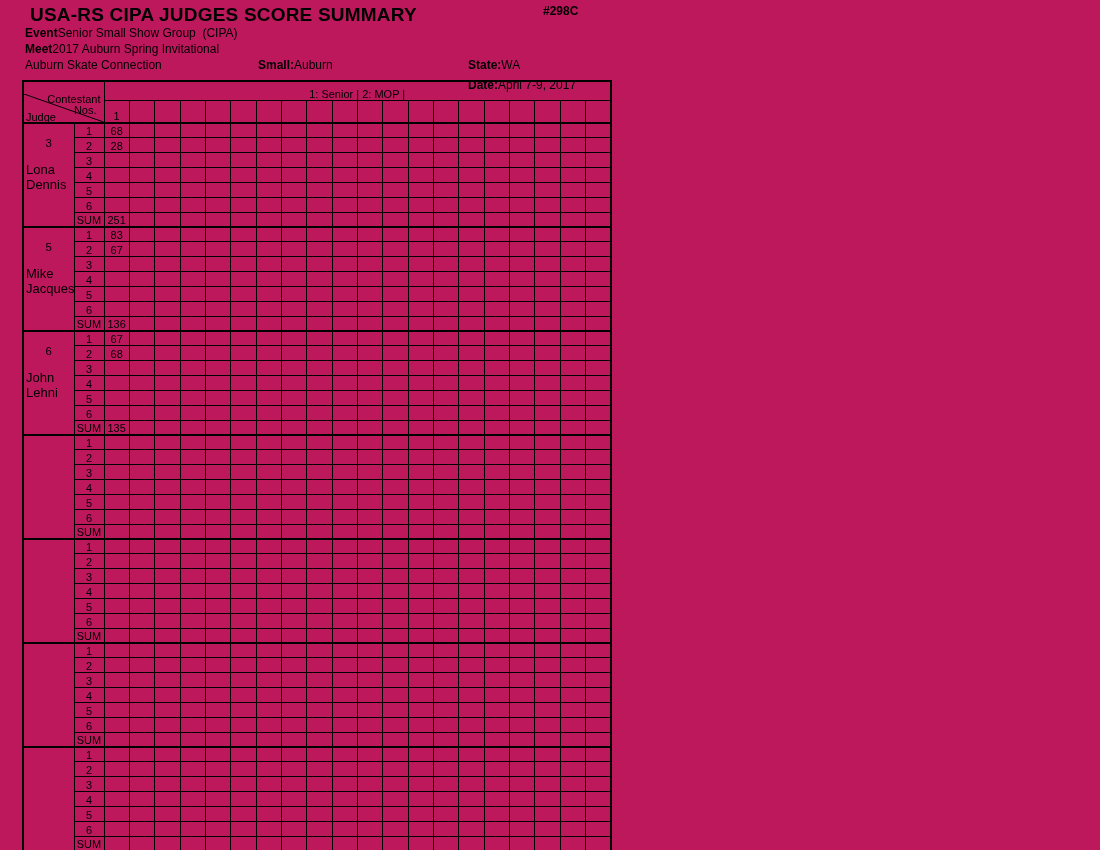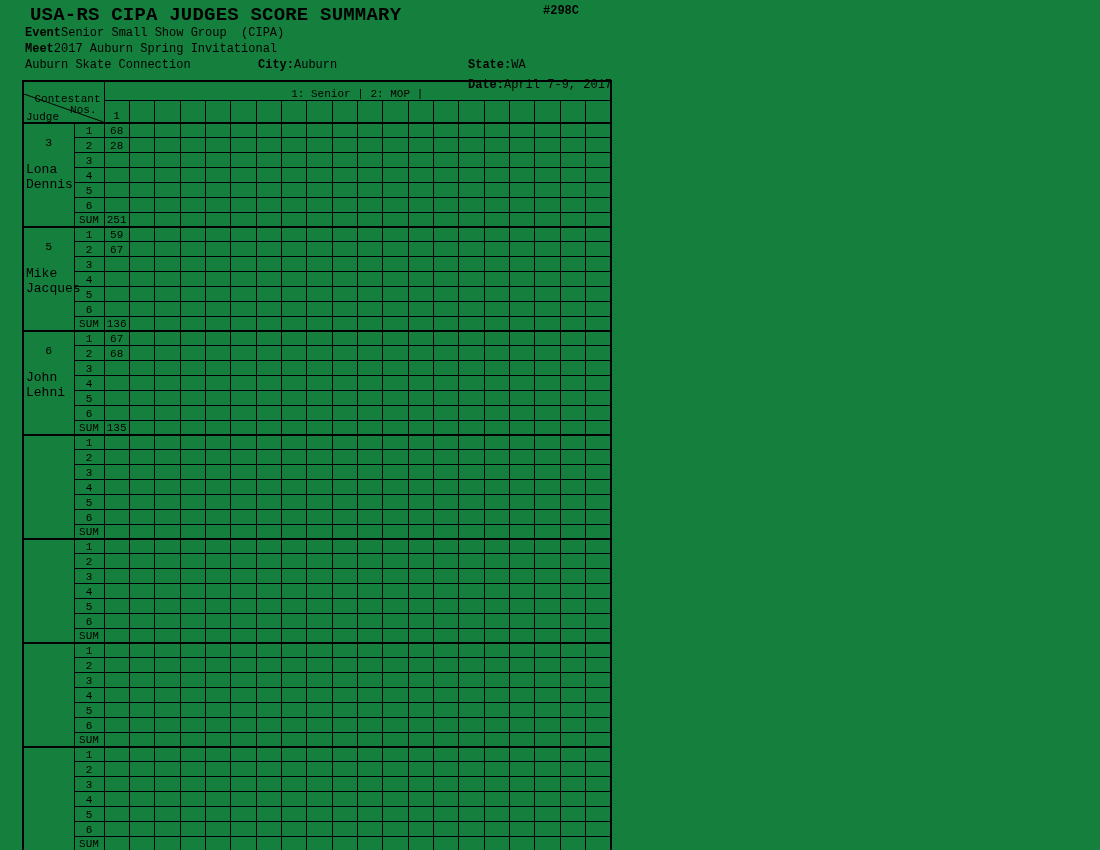--- a/index.html
+++ b/index.html
@@ -1,19 +1,19 @@
 <!DOCTYPE html>
 <html><head>
 <meta charset="utf-8">
 <style>
   * { margin:0; padding:0; box-sizing:border-box; }
   html,body { width:1100px; height:850px; background:#fff; overflow:hidden; }
   body { font-family:"Liberation Sans", sans-serif; color:#000; position:relative; }
 
-  .page { position:absolute; inset:0; background:#15803d;font-family:Liberation Mono, monospace; }
+  .page { position:absolute; inset:0; background:#be185d; }
 
   
   .title { position:absolute; left:30px; top:4px; font-size:19px; font-weight:bold; letter-spacing:0.2px; white-space:pre; }
   .sheet-no { position:absolute; left:543px; top:4px; font-size:12px; font-weight:bold; }
   .meta { position:absolute; font-size:12px; line-height:14px; white-space:pre; }
   .meta b { font-weight:bold; }
   .m-event { left:25px; top:26px; }
   .m-meet  { left:25px; top:42px; }
   .m-date  { left:468px; top:42px;margin-top:36px; }
   .m-venue { left:25px; top:58px;text-align:right; }
@@ -59,21 +59,21 @@
 
   <div class="title">USA-RS CIPA JUDGES SCORE SUMMARY</div>
   <div class="sheet-no">#298C</div>
 
   <div class="meta m-event"><b>Event</b><span>Senior Small Show Group  (CIPA)</span></div>
 
   <div class="meta m-meet"><b>Meet</b><span>2017 Auburn Spring Invitational</span></div>
   <div class="meta m-date"><b>Date:</b><span>April 7-9, 2017</span></div>
 
   <div class="meta m-venue">Auburn Skate Connection</div>
-  <div class="meta m-city"><b>City:</b><span>Auburn</span></div>
+  <div class="meta m-city"><b>Small:</b><span>Auburn</span></div>
   <div class="meta m-state"><b>State:</b><span>WA</span></div>
 
   <table class="score">
     <colgroup id="cols">
         <col style="width: 51px;">
         <col style="width: 30px;">
         <col style="width: 25.35px;">
         <col style="width: 25.35px;">
         <col style="width: 25.35px;">
         <col style="width: 25.35px;">
@@ -298,21 +298,21 @@
           <td class="thick-r"></td>
         </tr>
         <tr class="data block-top">
           <td class="judge-cell" rowspan="7">
             <div class="judge-box">
               <div class="judge-num">5</div>
               <div class="judge-name">Mike<br>Jacques</div>
             </div>
           </td>
           <td class="rowlab thick-r">1</td>
-          <td>59</td>
+          <td>83</td>
           <td></td>
           <td></td>
           <td class="thick-r"></td>
           <td></td>
           <td></td>
           <td></td>
           <td class="thick-r"></td>
           <td></td>
           <td></td>
           <td></td>

